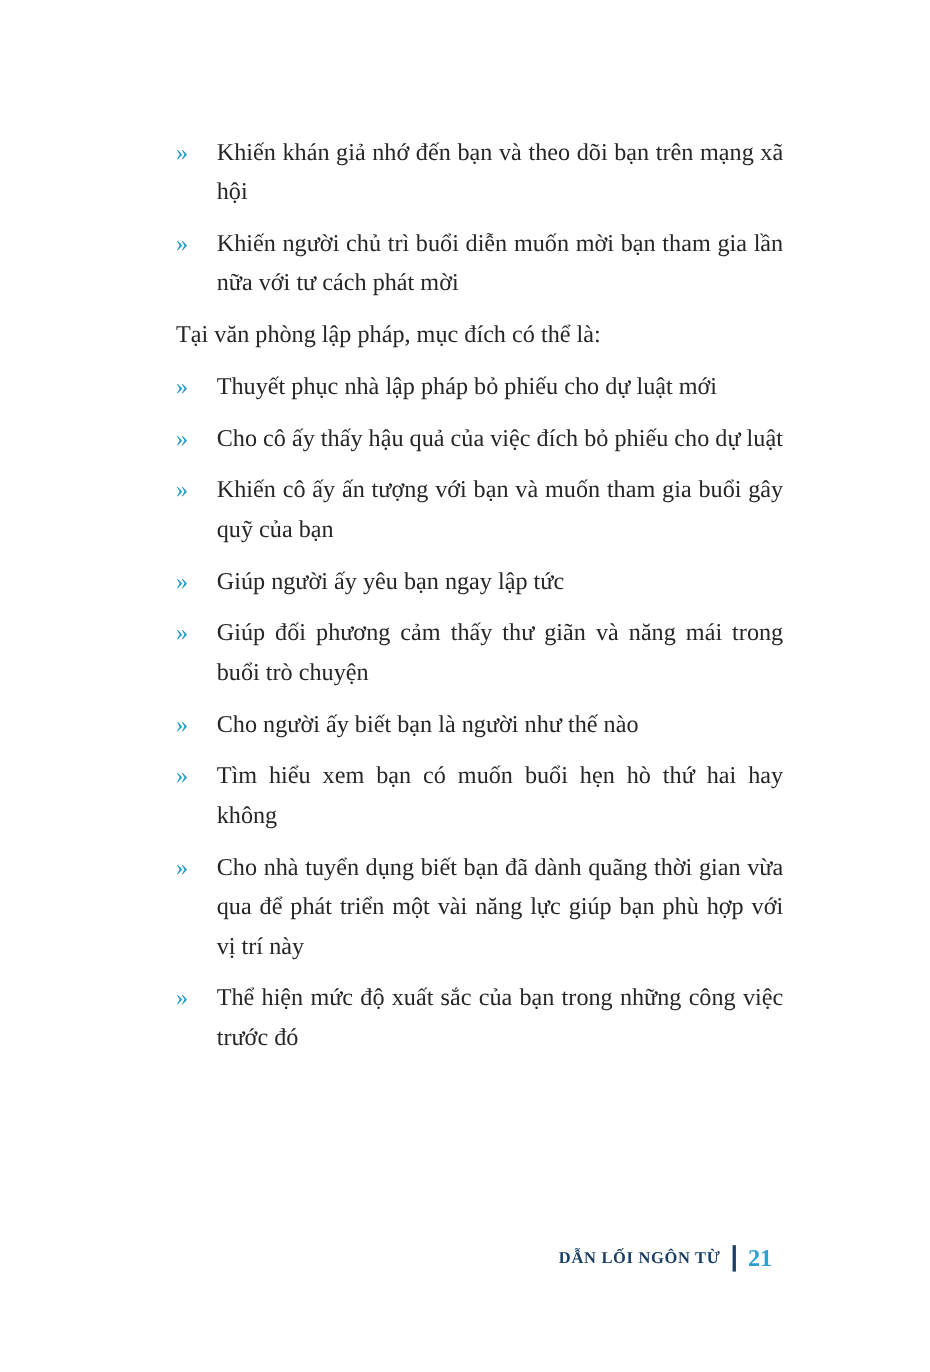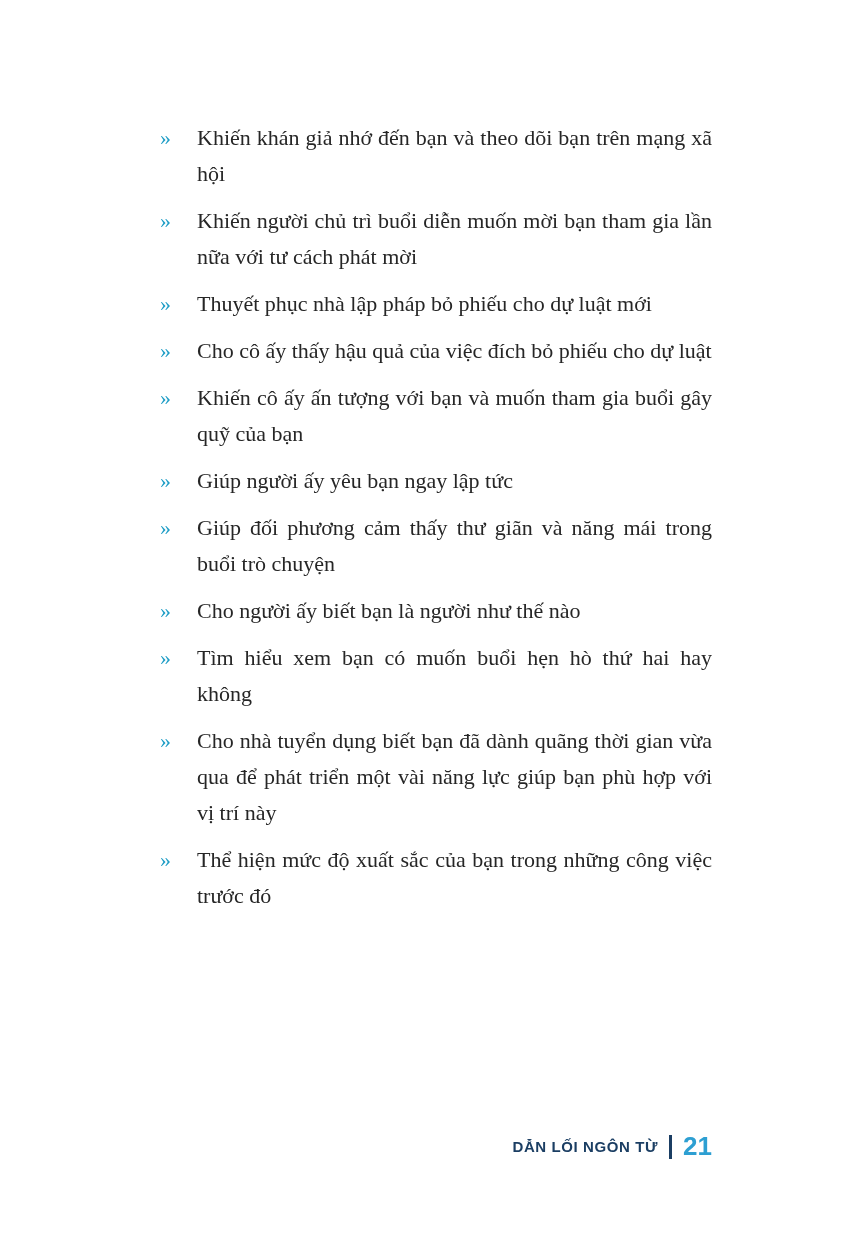--- a/index.html
+++ b/index.html
@@ -47,59 +47,62 @@
   }
   .item .text {
     margin: 0;
     flex: 1;
     text-align: justify;
   }
   .item.heading .text { text-align: left; }
   .footer {
     position: absolute;
     top: 1131px;
-    right: 133px;
+    right: 143px;
     display: flex;
     align-items: center;
     gap: 11px;
-    font-family: Liberation Sans, sans-serif;
+    font-family: Liberation Serif, serif;
   }
   .footer-title {
     font-size: 15px;
     font-weight: 700;
     letter-spacing: 0.6px;
     color: var(--footer-title-color);
   }
   .footer-divider {
     width: 3px;
     height: 24px;
     background: var(--footer-title-color);
   }
   .footer-page {
-    font-size: 26px;
+    font-size: 22px;
     font-weight: 700;
     color: var(--page-number-color);
   }
 </style>
 </head>
 <body>
 
 <div class="page">
   <div class="page-content">
 
     <div class="item bullet">
       <span class="marker">»</span>
       <p class="text">Khiến khán giả nhớ đến bạn và theo dõi bạn trên mạng xã hội</p>
     </div>
 
     <div class="item bullet">
       <span class="marker">»</span>
       <p class="text">Khiến người chủ trì buổi diễn muốn mời bạn tham gia lần nữa với tư cách phát mời</p>
     </div>
 
+    <div class="item heading">
+      <p class="text">Tại văn phòng lập pháp, mục đích có thể là:</p>
+    </div>
 
     <div class="item bullet">
       <span class="marker">»</span>
       <p class="text">Thuyết phục nhà lập pháp bỏ phiếu cho dự luật mới</p>
     </div>
 
     <div class="item bullet">
       <span class="marker">»</span>
       <p class="text">Cho cô ấy thấy hậu quả của việc đích bỏ phiếu cho dự luật</p>
     </div>

